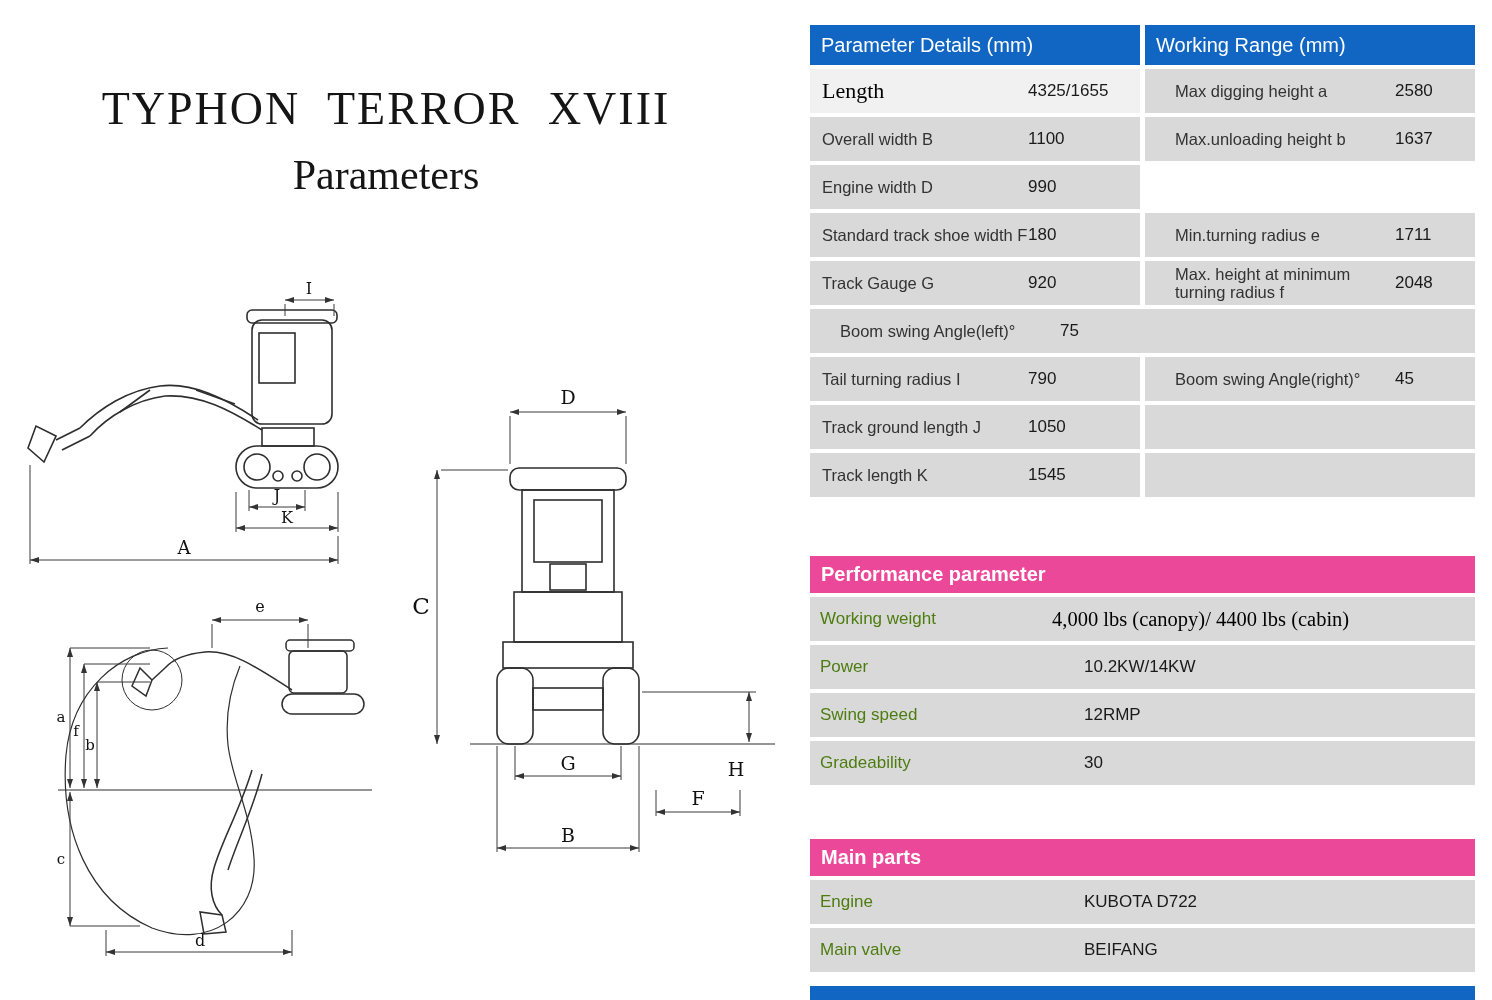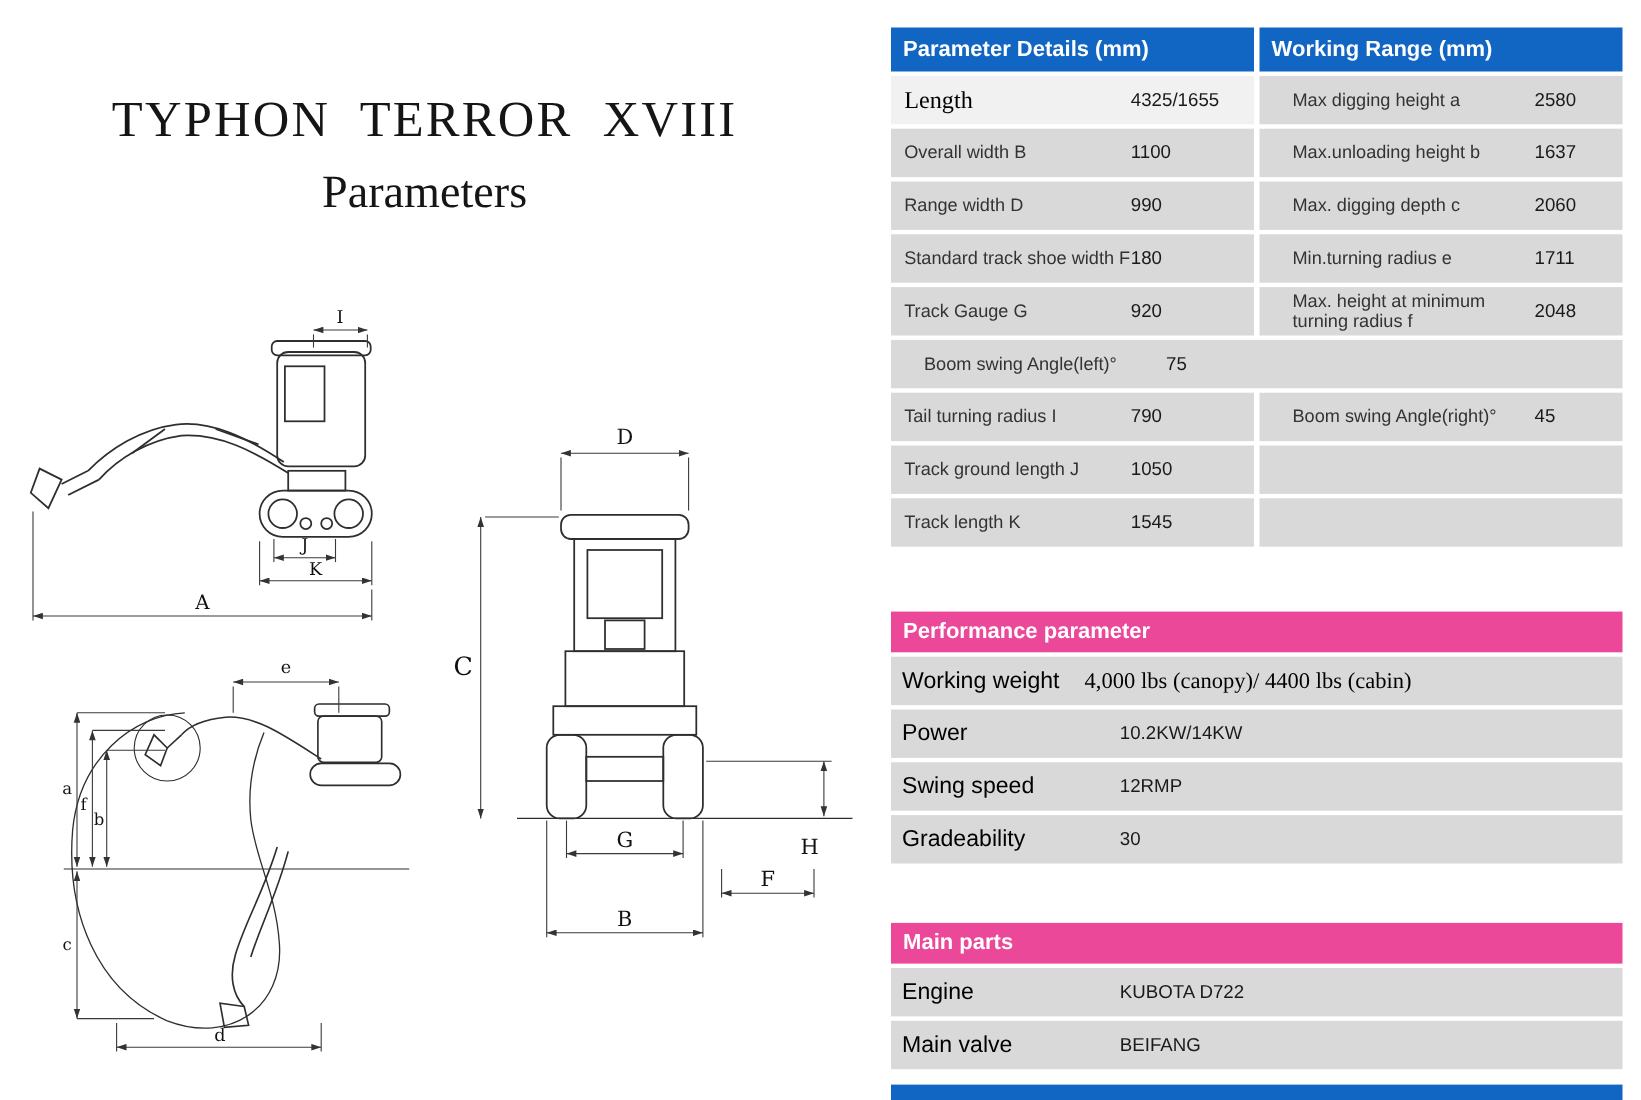--- a/index.html
+++ b/index.html
@@ -16,40 +16,40 @@
   .diagram-svg { position:absolute; left:0; top:0; }
 
   
   .panel { position:absolute; left:810px; top:0; width:665px; height:1000px; }
   .sec { position:absolute; left:0; width:665px; }
   .sec-param { top:25px; }
   .sec-perf  { top:556px; }
   .sec-parts { top:839px; }
 
   .thead { display:flex; gap:5px; }
-  .th { background:#1166c4; color:#fff; font-size:20px; font-weight:bold;
+  .th { background:#1166c4; color:#fff; font-size:20px; font-weight:normal;
         height:40px; display:flex; align-items:center; padding-left:11px; }
   .th-left  { width:330px; }
   .th-right { flex:1; }
 
   .prow { display:flex; gap:5px; margin-top:4px; }
   .cell { height:44px; background:#d9d9d9; display:flex; align-items:center; }
   .cell-left  { width:330px; }
   .cell-right { flex:1; }
   .cell-left.hl { background:#f1f1f1; }
   .plabel { font-size:16.5px; color:#333; line-height:1.12; padding-left:10px; }
   .cell-left  .plabel { width:218px;padding-left:12px; }
   .cell-right .plabel { width:250px; padding-left:30px; }
   .pvalue { font-size:17px; color:#1a1a1a; }
   .prow-0 .cell-left .plabel { font-family:"Liberation Serif", serif; font-size:22px; color:#000; width:218px; }
 
   .sec-header { background:#ec4899; color:#fff; font-size:20px; font-weight:bold;
                 height:37px; display:flex; align-items:center; padding-left:11px; }
   .krow { display:flex; align-items:center; margin-top:4px; height:44px; background:#d9d9d9; }
-  .klabel { width:208px; padding-left:10px; font-size:21px; color:#000000; }
+  .klabel { width:274px; padding-left:10px; font-size:17px; color:#4d7c0f; }
   .kvalue { font-size:17px; color:#1a1a1a; }
   .krow.serif .kvalue { font-family:"Liberation Serif", serif; font-size:20.5px; color:#000; }
   .krow.serif.big .kvalue { margin-left:-32px; }
 
   .bottom-bar { position:absolute; left:0; top:986px; width:665px; height:14px; background:#1166c4; }
 </style>
 </head>
 <body>
 
 <div class="title-block">
@@ -207,26 +207,22 @@
         <div class="pvalue">1100</div>
       </div>
       <div class="cell cell-right">
         <div class="plabel">Max.unloading height b</div>
         <div class="pvalue">1637</div>
       </div>
     </div>
 
     <div class="prow">
       <div class="cell cell-left">
-        <div class="plabel">Range width D</div>
+        <div class="plabel">Engine width D</div>
         <div class="pvalue">990</div>
-      </div>
-      <div class="cell cell-right">
-        <div class="plabel">Max. digging depth c</div>
-        <div class="pvalue">2060</div>
       </div>
     </div>
 
 
     <div class="prow">
       <div class="cell cell-left">
         <div class="plabel">Standard track shoe width F</div>
         <div class="pvalue">180</div>
       </div>
       <div class="cell cell-right">

